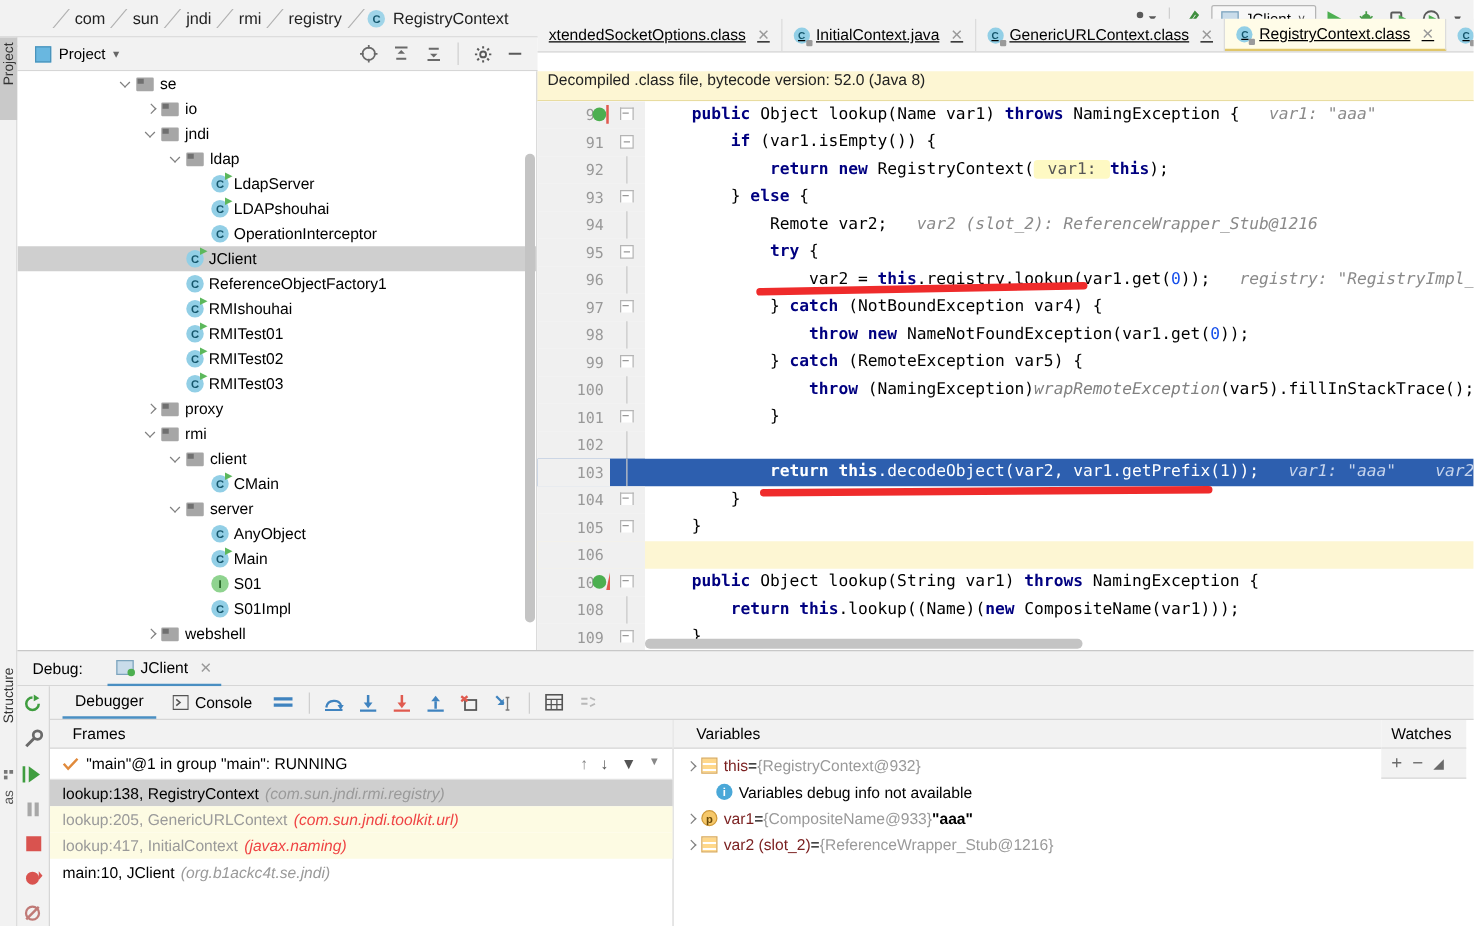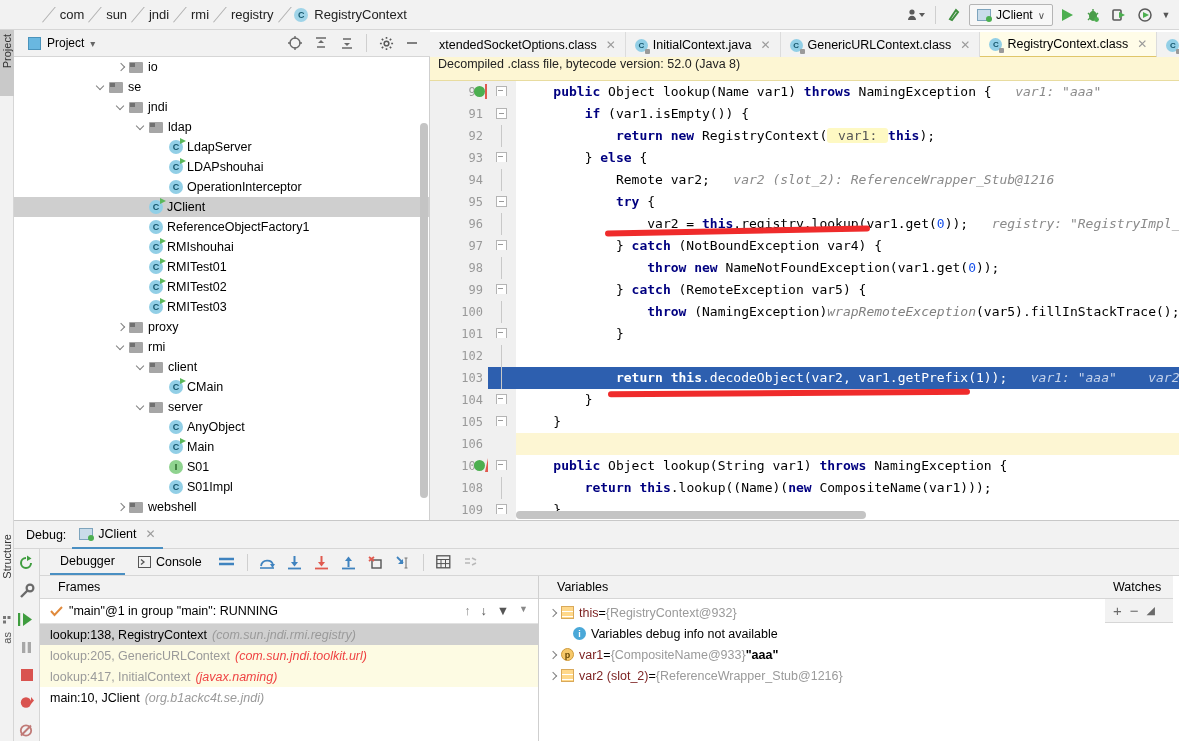--- a/index.html
+++ b/index.html
@@ -140,23 +140,23 @@
   }
   .tlabel { font-size: 12.5px; color: #000; }
 
   .tree-scroll {
     position: absolute; right: 1px; top: 66px; width: 8px; height: 375px;
     background: #c4c4c4; border-radius: 4px;
   }
 
   
   .tabbar {
-    position: absolute; left: 430px; top: 32px; width: 749px; height: 27px;
+    position: absolute; left: 430px; top: 15px; width: 749px; height: 27px;
     background: #f2f2f2; border-bottom: 1px solid #d6d6d6;
-    display: flex; align-items: stretch; overflow: hidden;
+    display: flex; align-items: stretch; overflow: hidden; text-decoration: underline;
   }
   .etab {
     display: flex; align-items: center; gap: 5px;
     padding: 0 9px; font-size: 12.5px; white-space: nowrap;
     border-right: 1px solid #dcdcdc;
   }
   .etab.active { background: #fffce8; border-bottom: 2px solid #e0c66a; }
   .etab-ico {
     width: 13px; height: 13px; border-radius: 50%;
     background: #92cfe6; color: #14556b; font-size: 8px; font-weight: bold;
@@ -257,21 +257,21 @@
   .redline {
     position: absolute; height: 6px; background: #ef2b2b;
     border-radius: 4px; z-index: 9;
   }
 
   
   .debugbar {
     position: absolute; left: 14px; top: 520px; width: 1165px; height: 29px;
     background: #f2f2f2; border-top: 1px solid #c8c8c8;
     border-bottom: 1px solid #d6d6d6;
-    display: flex; align-items: center; padding-left: 12px; gap: 6px;
+    display: flex; align-items: center; padding-left: 12px; gap: 20px;
     font-size: 12.5px;
   }
   .dbg-tab {
     display: flex; align-items: center; gap: 5px; height: 28px;
     padding: 0 7px; border-bottom: 2px solid #4a8fc2;
   }
   .runicon {
     width: 14px; height: 12px; background: #c9dcea;
     border: 1px solid #7da4bd; position: relative;
   }
@@ -510,29 +510,29 @@
       <div class="tbtn">
         <svg width="16" height="16" viewBox="0 0 16 16">
           <path d="M3 8h10" stroke="#5a5a5a" stroke-width="1.5"></path>
         </svg>
       </div>
     </div>
   </div>
 
   <div class="tree">
     <div id="tree-rows">
+        <div class="trow" style="padding-left: 82px;">
+          <span class="arrow down"></span>
+          <span class="folder-ico"></span>
+          <span class="tlabel">se</span>
+        </div>
         <div class="trow" style="padding-left: 102px;">
           <span class="arrow right"></span>
           <span class="folder-ico"></span>
           <span class="tlabel">io</span>
-        </div>
-        <div class="trow" style="padding-left: 82px;">
-          <span class="arrow down"></span>
-          <span class="folder-ico"></span>
-          <span class="tlabel">se</span>
         </div>
         <div class="trow" style="padding-left: 102px;">
           <span class="arrow down"></span>
           <span class="folder-ico"></span>
           <span class="tlabel">jndi</span>
         </div>
         <div class="trow" style="padding-left: 122px;">
           <span class="arrow down"></span>
           <span class="folder-ico"></span>
           <span class="tlabel">ldap</span>

